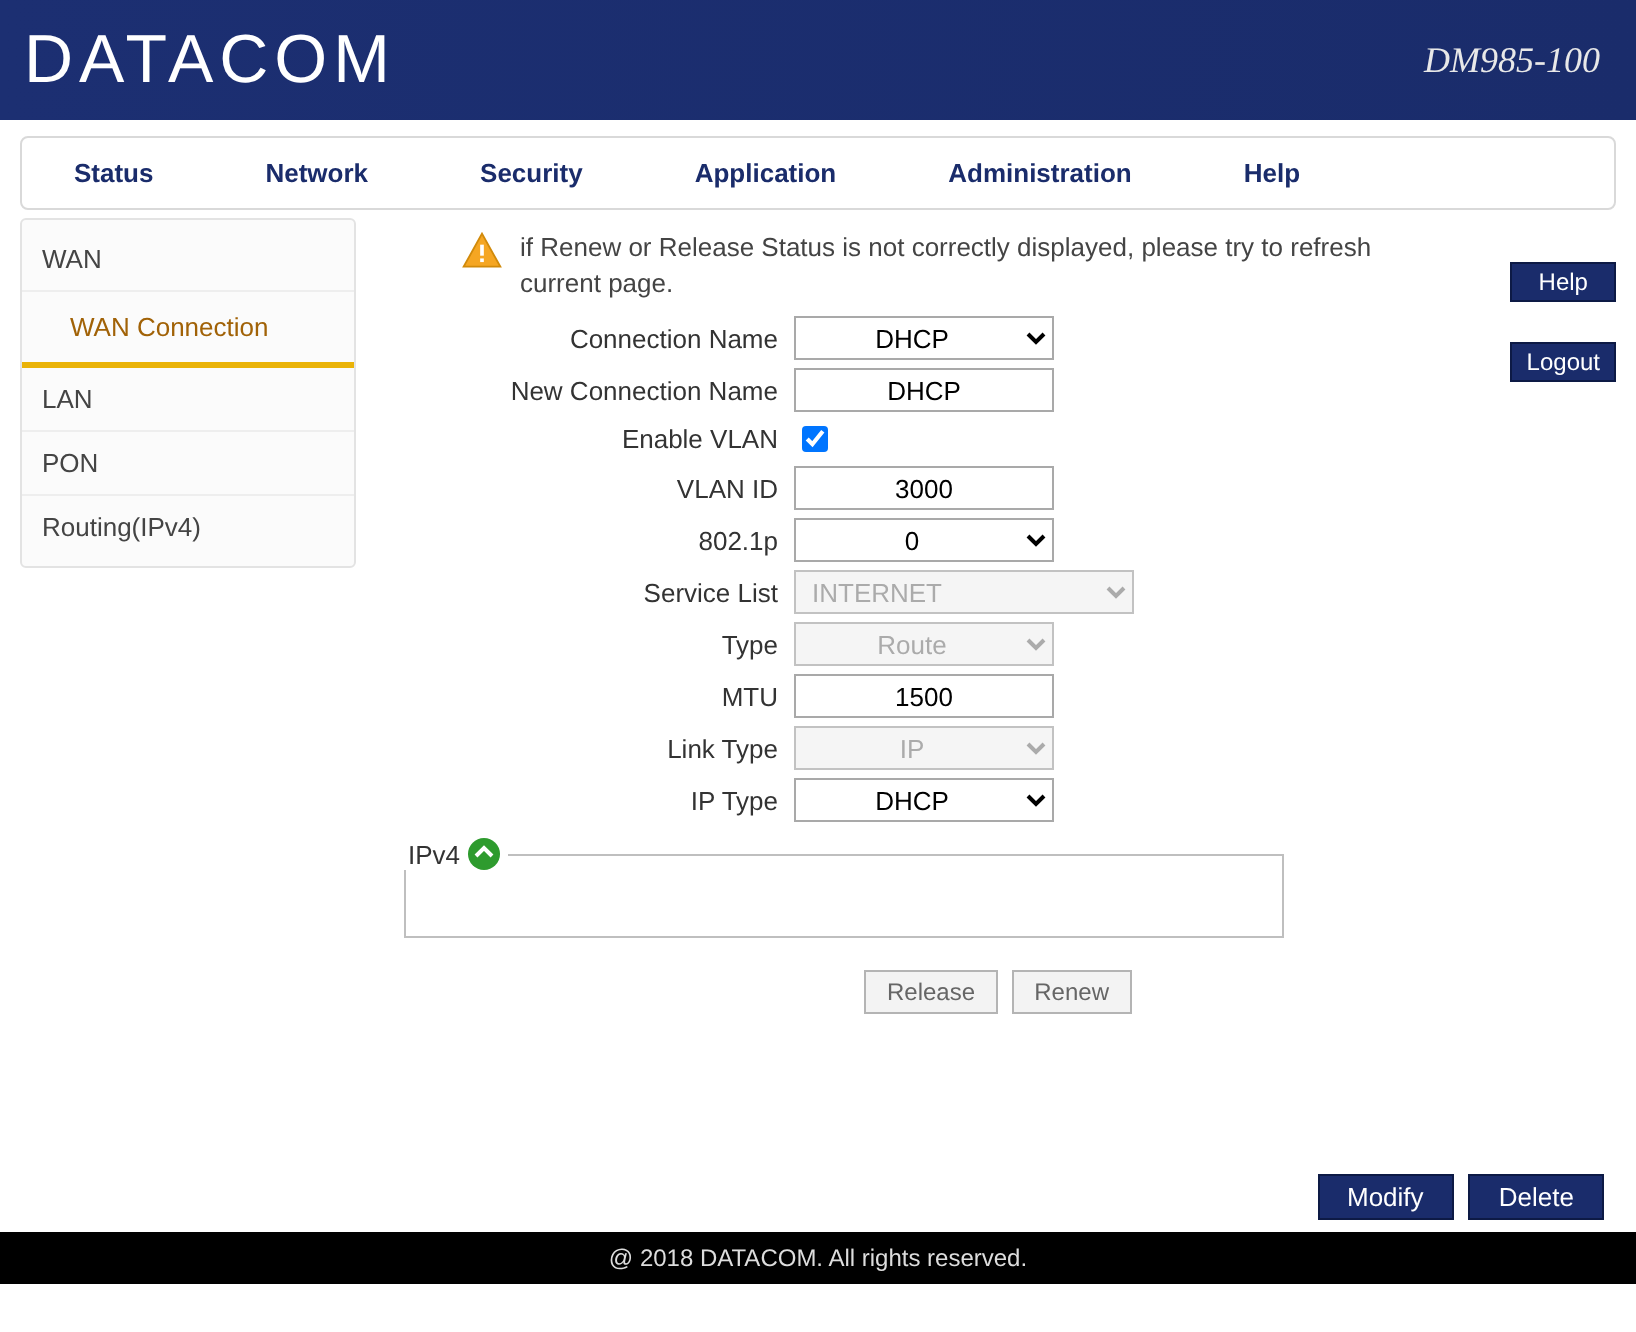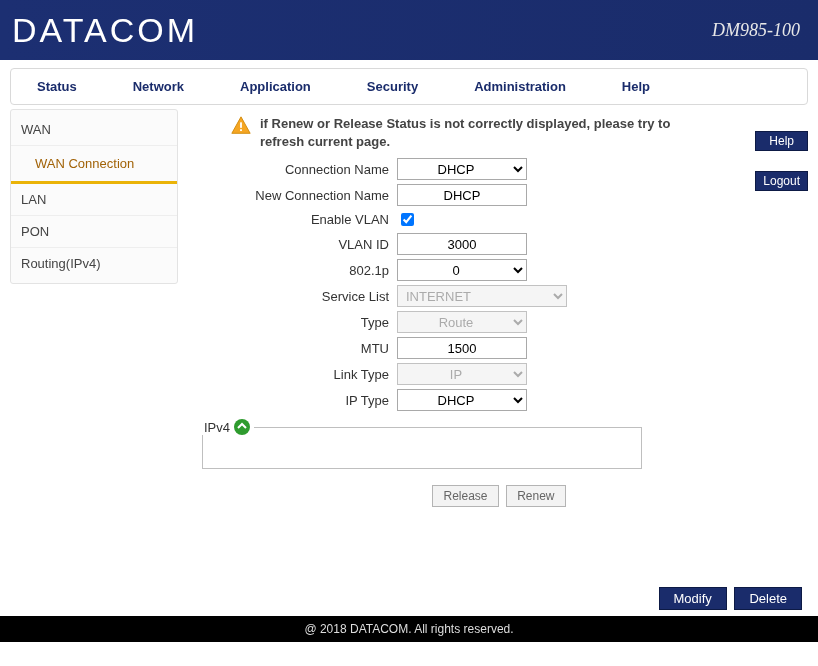--- a/index.html
+++ b/index.html
@@ -102,21 +102,20 @@
     cursor: pointer;
     font-family: inherit;
   }
   
   .warn-row {
     display: flex;
     align-items: flex-start;
     gap: 8px;
     margin: 6px 0 8px 28px;
     max-width: 480px;
-    font-weight: bold;
   }
   .warn-icon svg { display: block; }
   .warn-text {
     color: #444;
     line-height: 1.35;
   }
   
   .form {
     margin-left: 0;
   }
@@ -227,22 +226,22 @@
 
 <div class="header">
   <div class="brand">DATACOM</div>
   <div class="model">DM985-100</div>
 </div>
 
 <div class="topnav-wrap">
   <nav class="topnav">
     <a>Status</a>
     <a>Network</a>
+    <a>Security</a>
     <a>Application</a>
-    <a>Security</a>
     <a>Administration</a>
     <a>Help</a>
   </nav>
 </div>
 
 <div class="container">
 
   <div class="sidebar">
     <div class="side-item">WAN</div>
     <div class="side-sub">WAN Connection</div>

